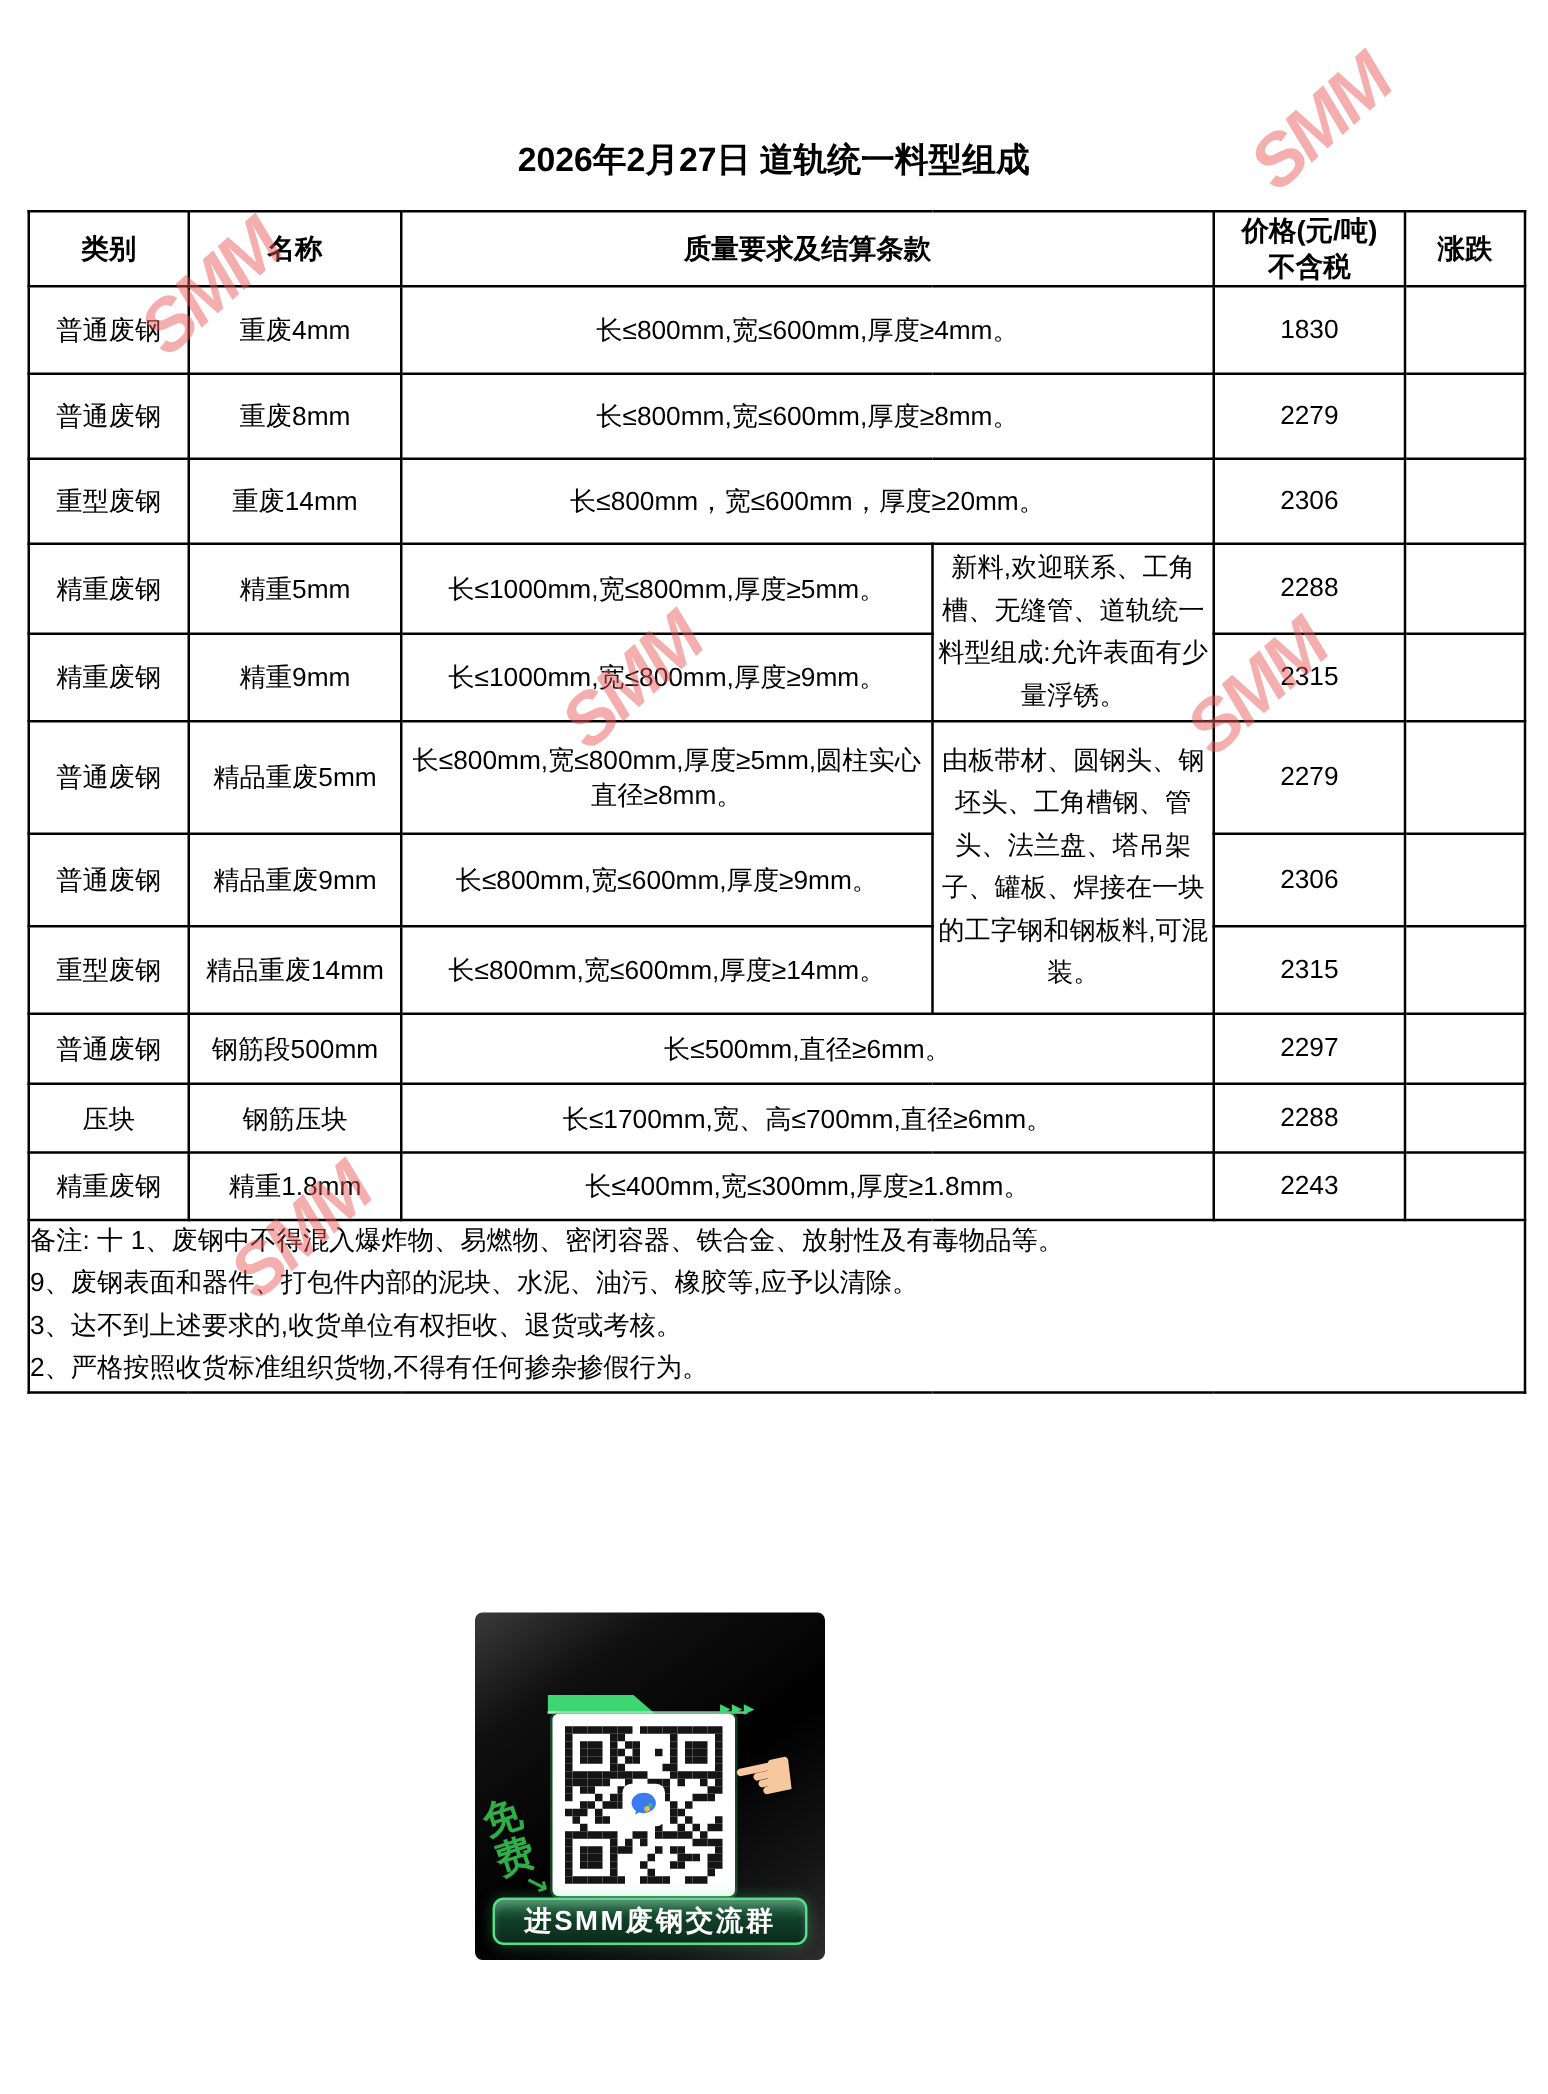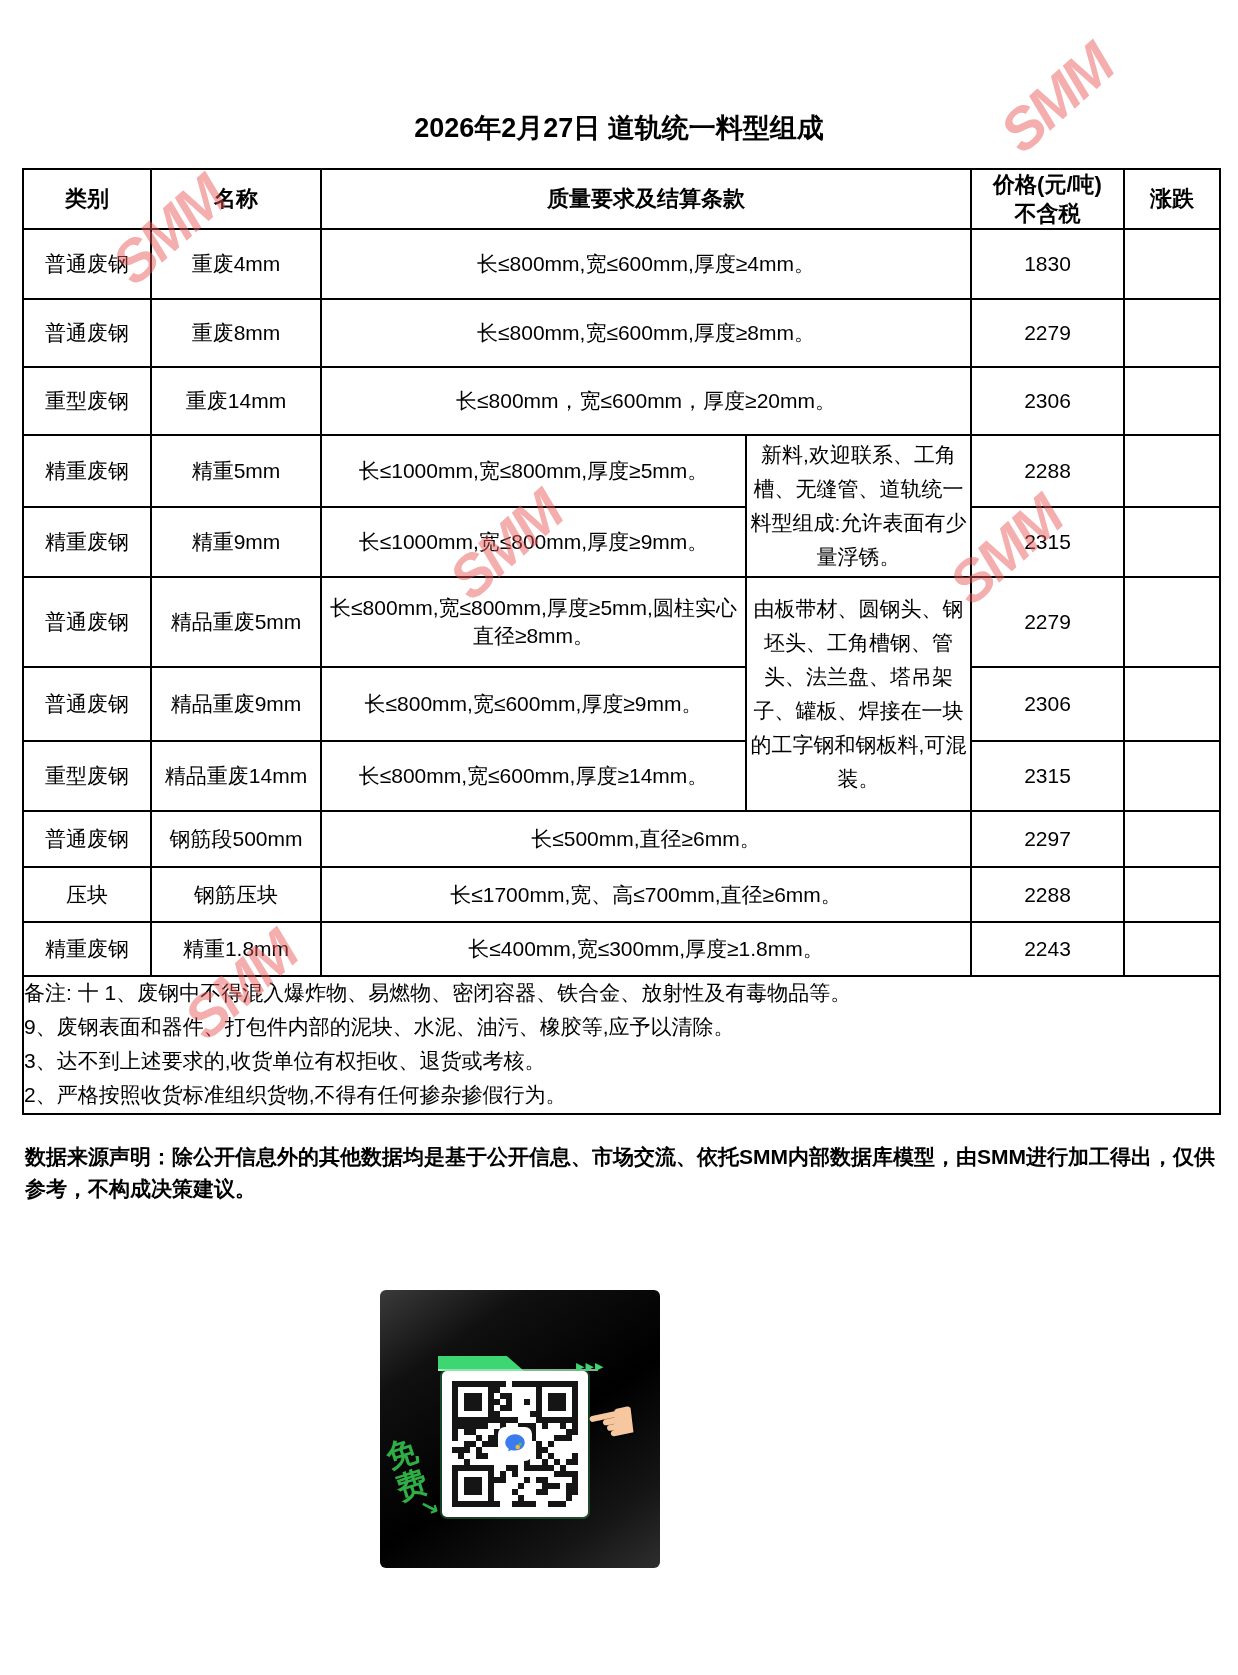--- a/index.html
+++ b/index.html
@@ -189,21 +189,20 @@
       <td colspan="6" class="notes">
         <p>备注: 十 1、废钢中不得混入爆炸物、易燃物、密闭容器、铁合金、放射性及有毒物品等。</p>
         <p>9、废钢表面和器件、打包件内部的泥块、水泥、油污、橡胶等,应予以清除。</p>
         <p>3、达不到上述要求的,收货单位有权拒收、退货或考核。</p>
         <p>2、严格按照收货标准组织货物,不得有任何掺杂掺假行为。</p>
       </td>
     </tr>
   </tbody>
     </table>
 
-  <div class="disclaimer">数据来源声明：除公开信息外的其他数据均是基于公开信息、市场交流、依托SMM内部数据库模型，由SMM进行加工得出，仅供参考，不构成决策建议。</div>
 
   <div class="qrblock">
     <div class="qr-tab"></div>
     <div class="qr-topline"></div>
     <div class="qr-arrows">▶▶▶</div>
     <div class="qr-panel">
       <div id="qr-grid">
           <i style="left:0px;top:0px"></i>
           <i style="left:6px;top:0px"></i>
           <i style="left:12px;top:0px"></i>
@@ -424,15 +423,16 @@
           <circle cx="14.5" cy="14.8" r="2.1" fill="#f6b73c"></circle>
           <circle cx="16.8" cy="12.2" r="1.5" fill="#41c463"></circle>
         </svg>
       </div>
     </div>
     <div class="hand">☚</div>
     <div class="free">
       <span>免费</span>
       <span class="fa">↘</span>
     </div>
+    <div class="qr-button">进SMM废钢交流群</div>
   </div>
 
 </div>
 
 </body></html>

